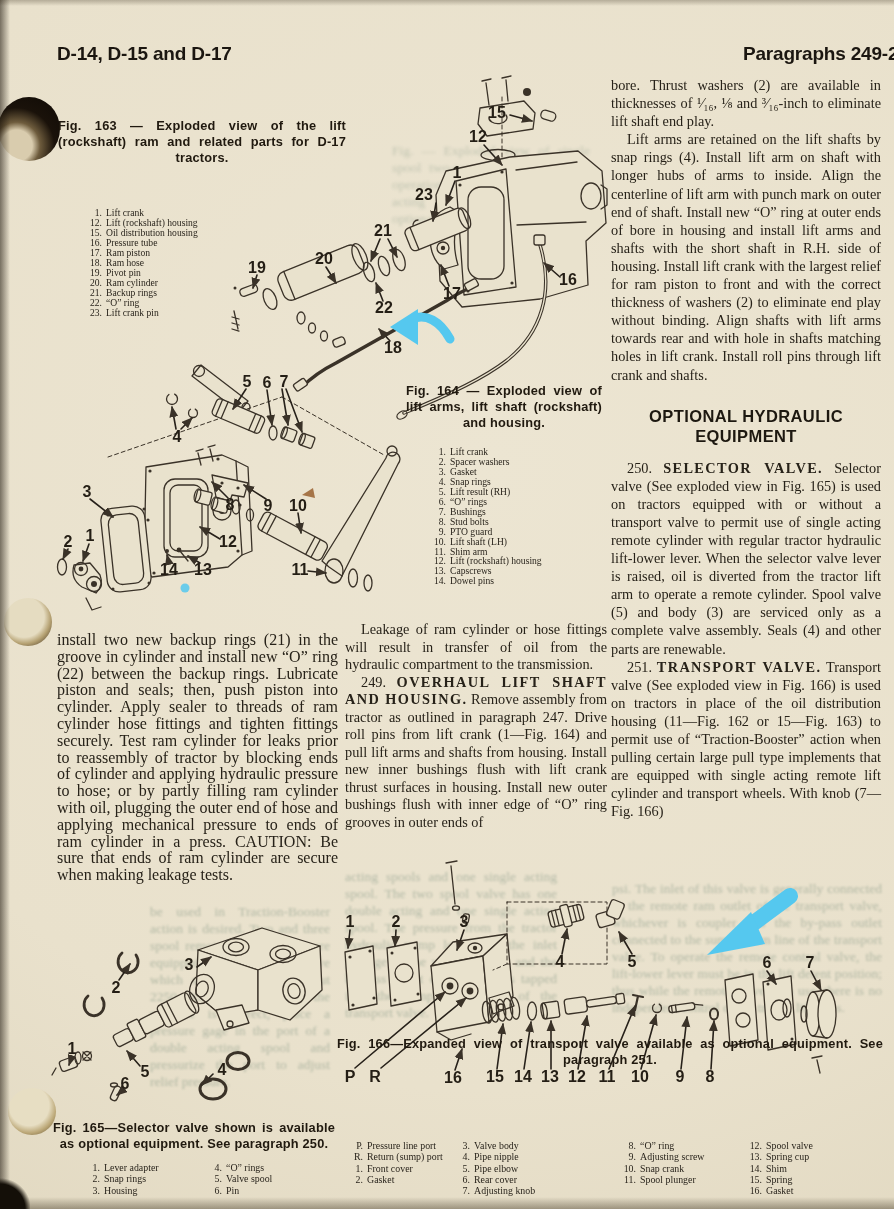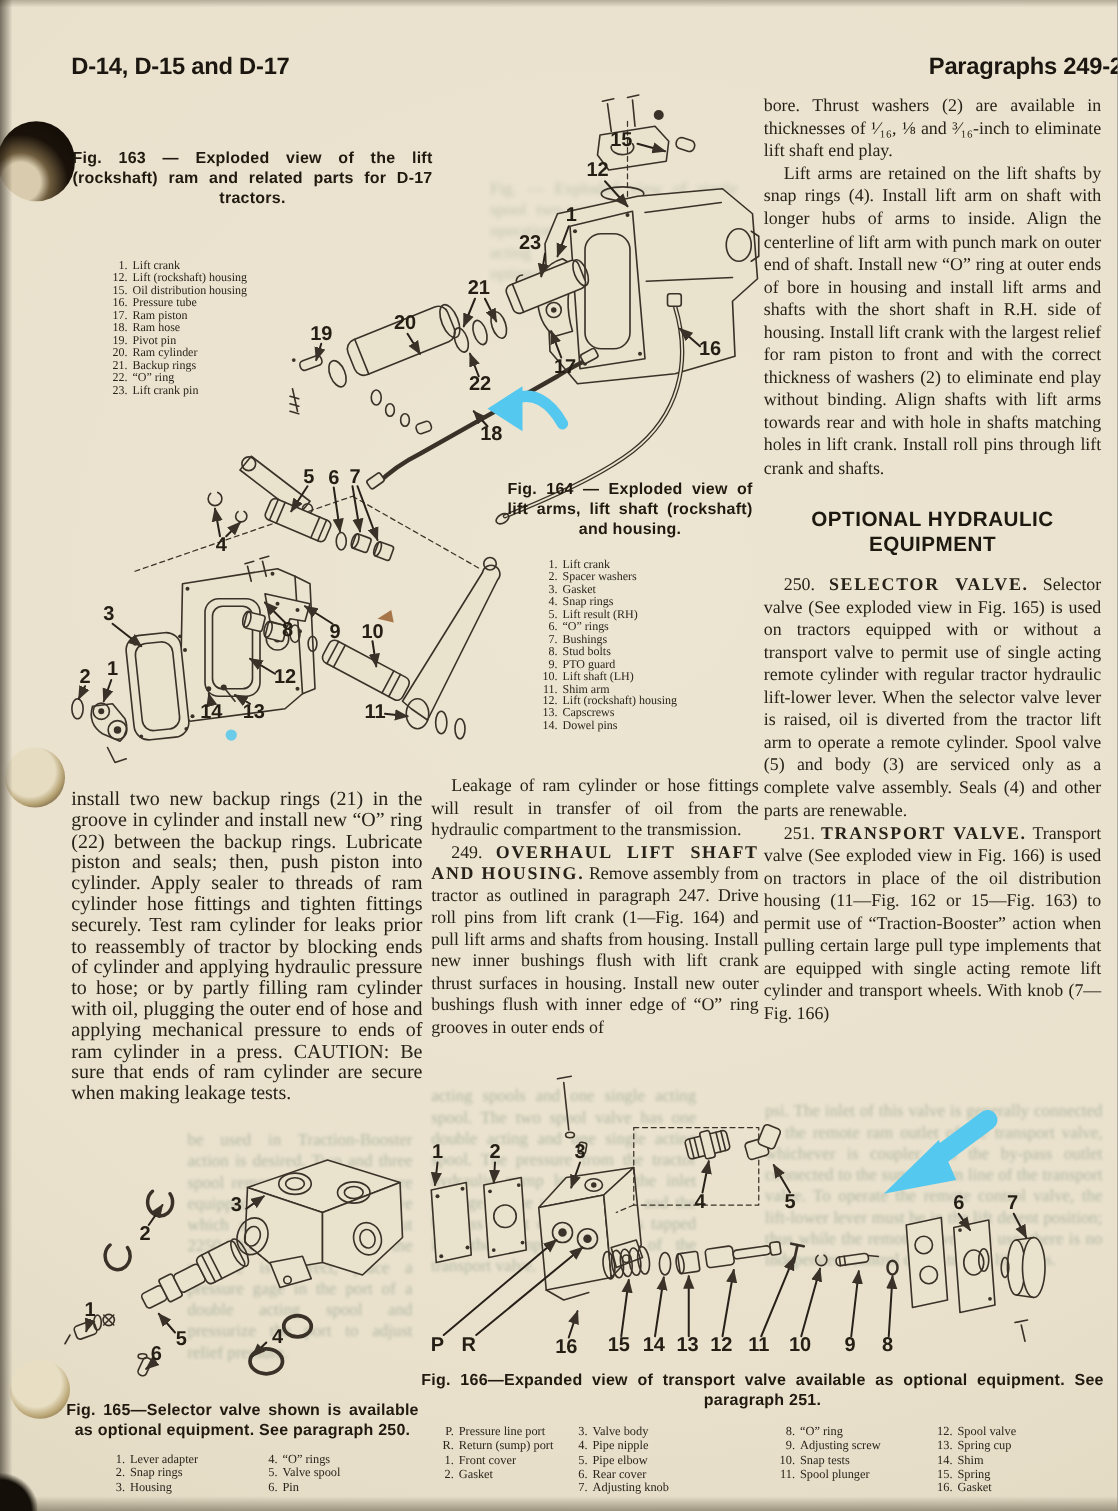--- a/index.html
+++ b/index.html
@@ -676,21 +676,21 @@
         <span class="co" style="left: 188px; top: 219px;">14</span>
         <span class="co" style="left: 215px; top: 219px;">13</span>
         <span class="co" style="left: 242px; top: 219px;">12</span>
         <span class="co" style="left: 272px; top: 219px;">11</span>
         <span class="co" style="left: 305px; top: 219px;">10</span>
         <span class="co" style="left: 345px; top: 219px;">9</span>
         <span class="co" style="left: 375px; top: 219px;">8</span>
       </div>
   </div>
 
-  <div class="figcap" style="left:337px;top:1096px;width:546px;">Fig. 166—Expanded view of transport valve available as optional equipment. See paragraph 251.</div>
+  <div class="figcap" style="left:337px;top:1036px;width:546px;">Fig. 166—Expanded view of transport valve available as optional equipment. See paragraph 251.</div>
   <div class="plist bl" style="left:343px;top:1140px;">
 
   <div class="prow">
         <span class="pn">P.</span>
         <span>Pressure line port</span>
       </div>
       <div class="prow">
         <span class="pn">R.</span>
         <span>Return (sump) port</span>
       </div>
@@ -731,21 +731,21 @@
   <div class="prow">
         <span class="pn">8.</span>
         <span>“O” ring</span>
       </div>
       <div class="prow">
         <span class="pn">9.</span>
         <span>Adjusting screw</span>
       </div>
       <div class="prow">
         <span class="pn">10.</span>
-        <span>Snap tests</span>
+        <span>Snap crank</span>
       </div>
       <div class="prow">
         <span class="pn">11.</span>
         <span>Spool plunger</span>
       </div>
     </div>
   <div class="plist bl" style="left:742px;top:1140px;">
 
   <div class="prow">
         <span class="pn">12.</span>

